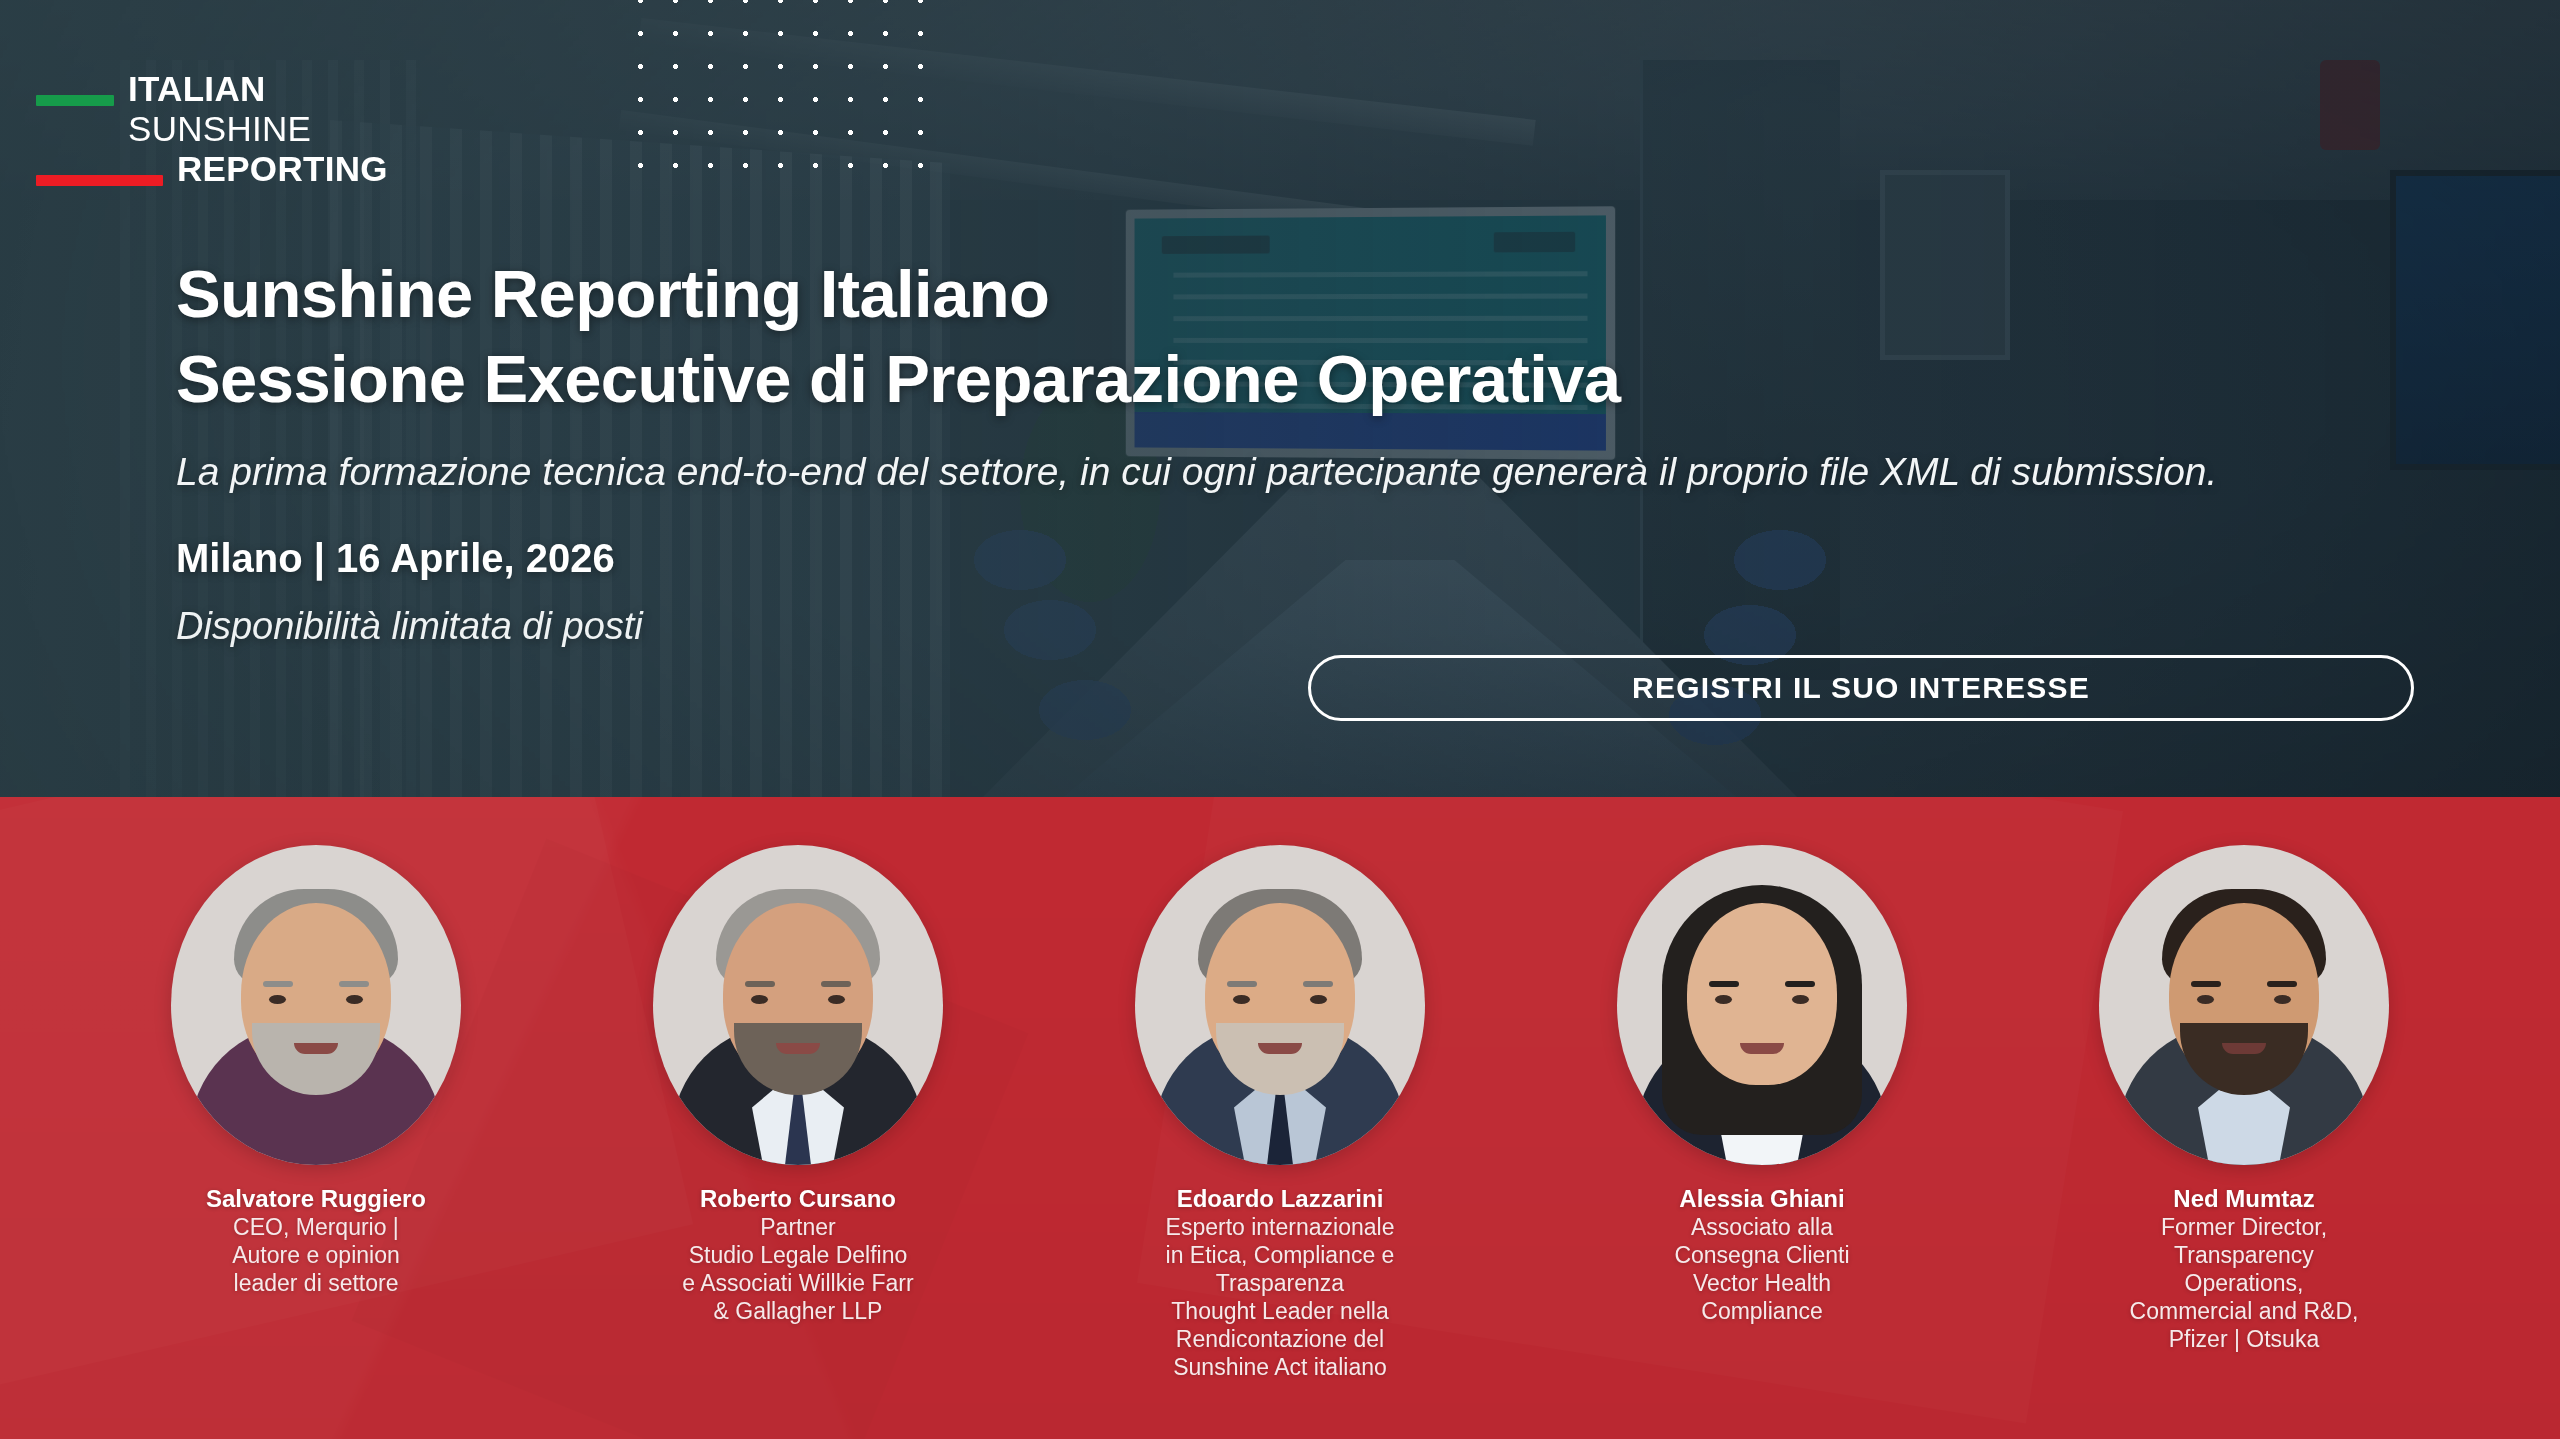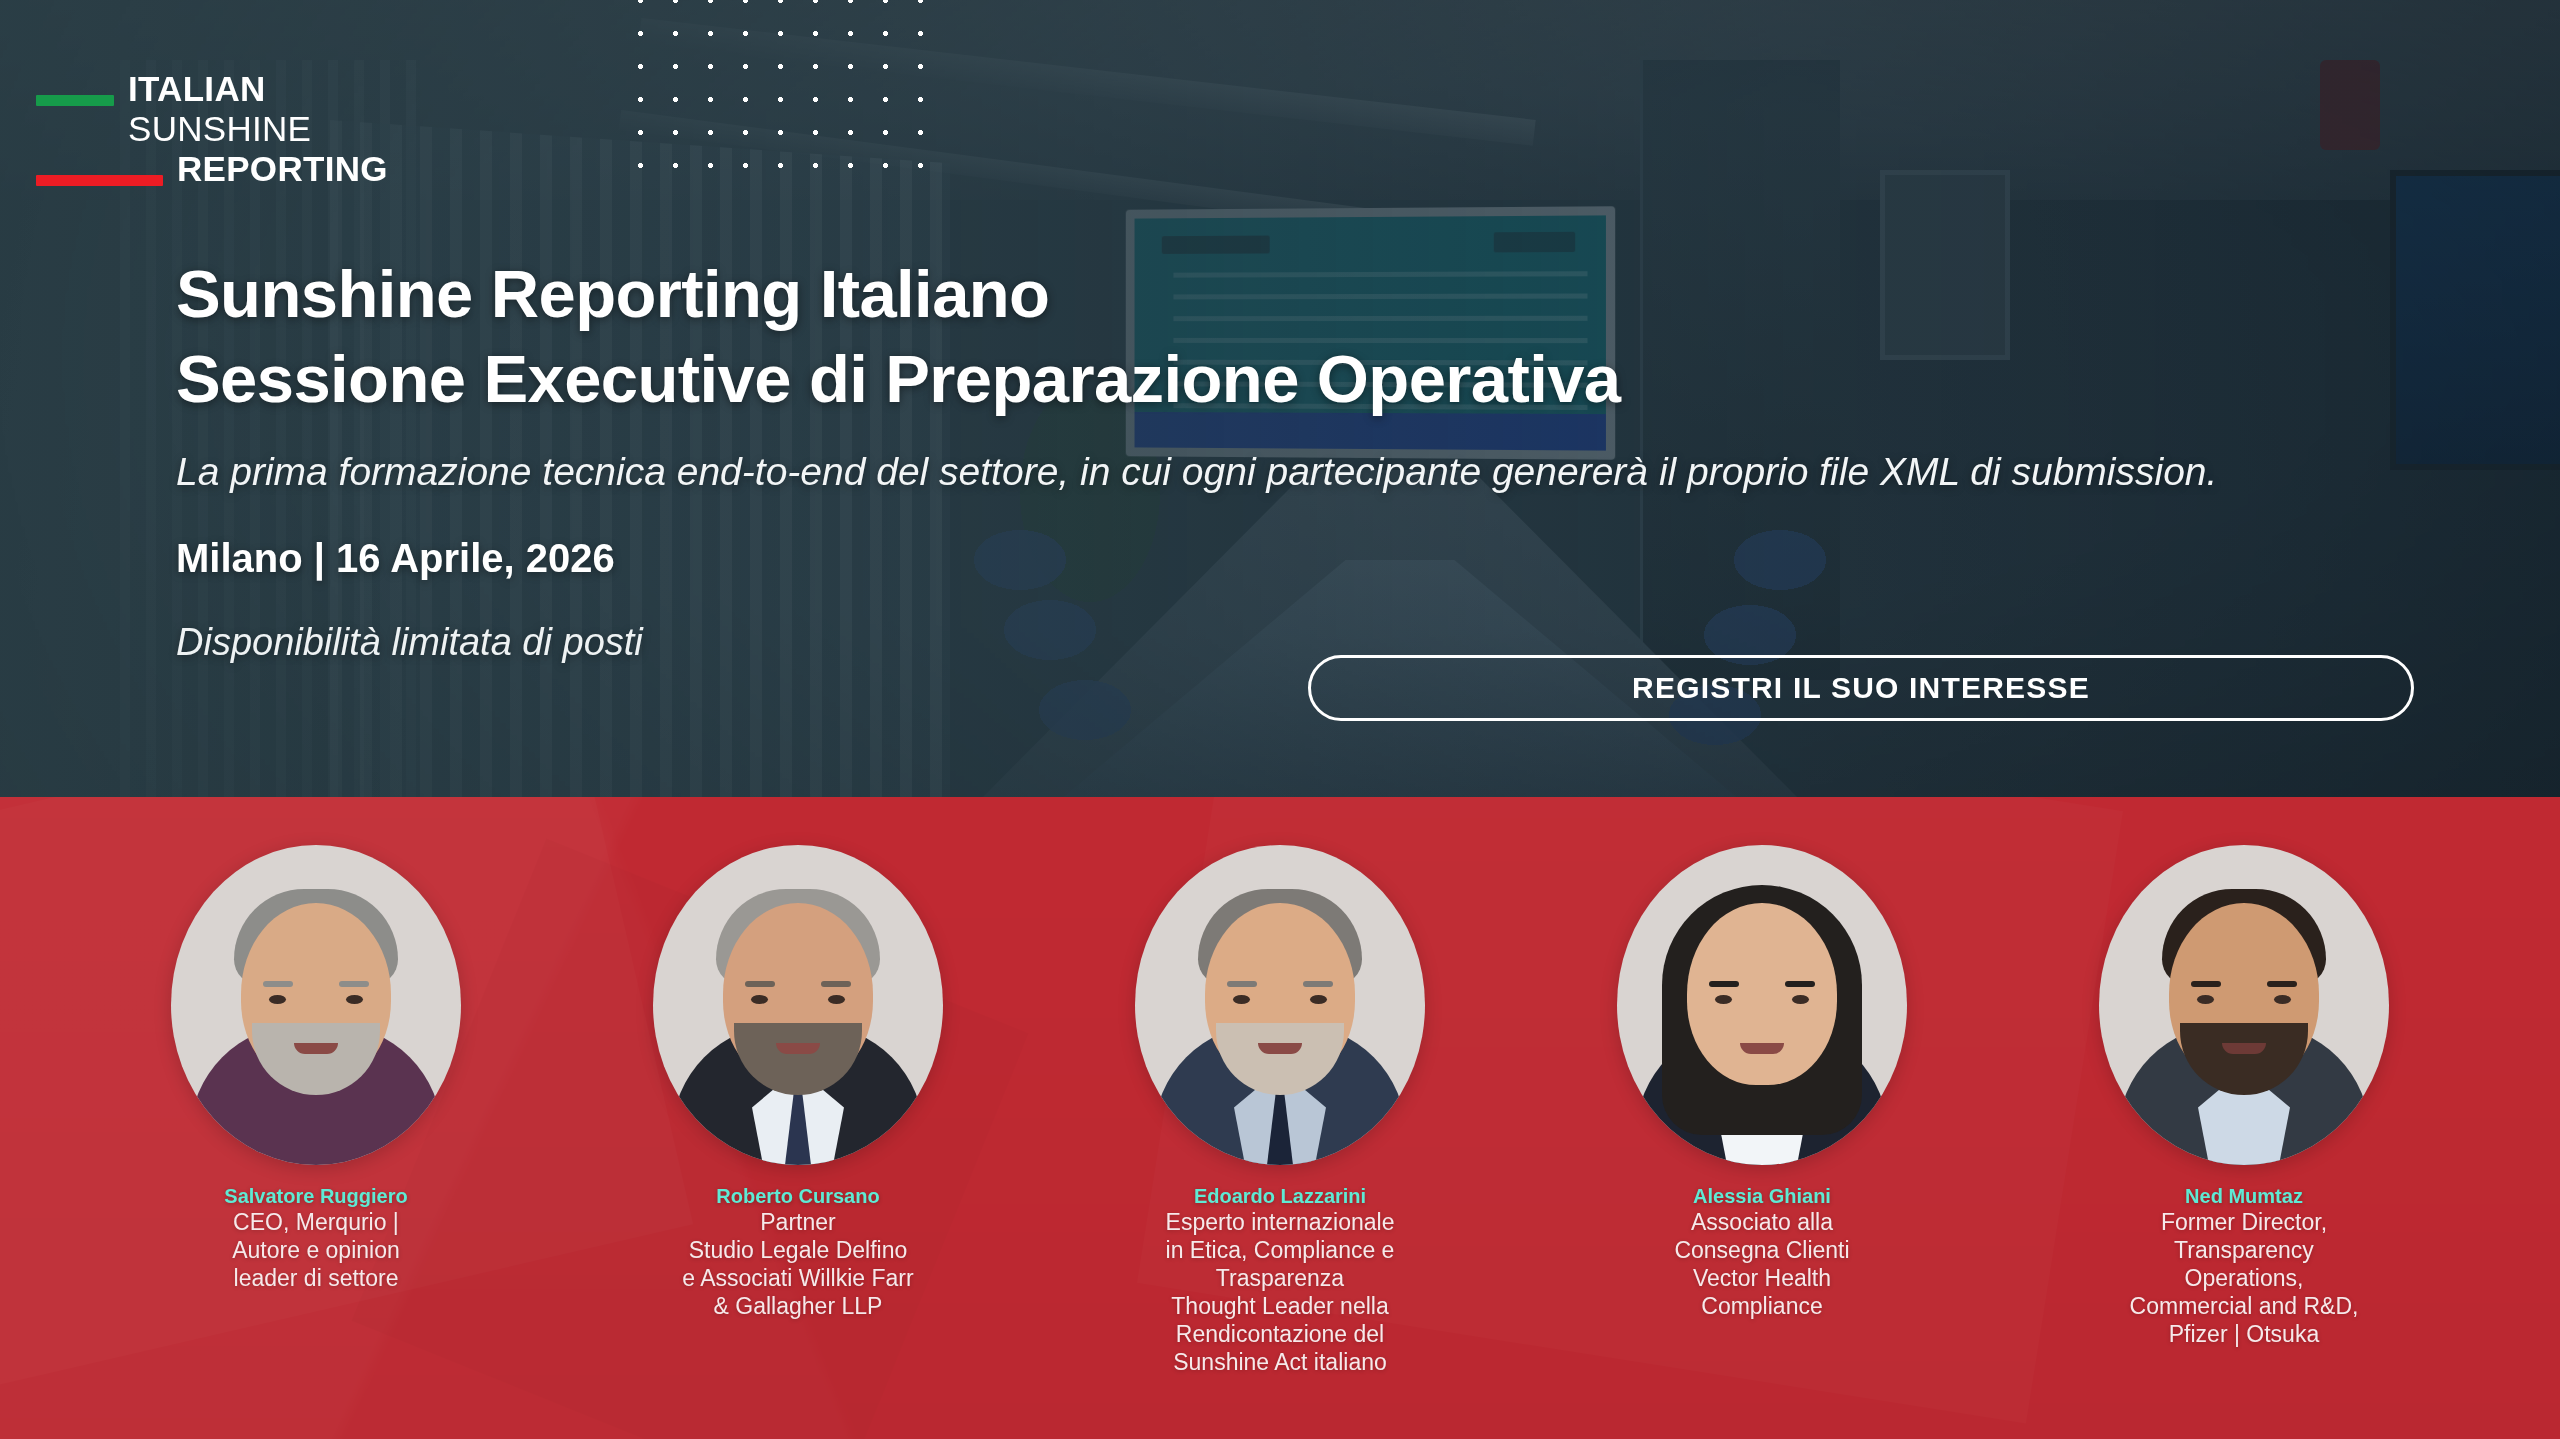--- a/index.html
+++ b/index.html
@@ -103,21 +103,21 @@
   
   .hero-text{position:absolute;left:176px;top:260px;width:2240px;}
   .h1{color:#fff;font-weight:700;font-size:67px;line-height:1.0;
       letter-spacing:-0.6px;text-shadow:0 2px 10px rgba(0,0,0,.45);margin:0;}
   .h1 .l2{display:block;margin-top:18px;}
   .sub{color:#f2f5f6;font-style:italic;font-weight:400;font-size:39px;
       line-height:1.33;margin:34px 0 0 0;max-width:2150px;
       text-shadow:0 2px 8px rgba(0,0,0,.4);}
   .meta{color:#fff;font-weight:700;font-size:40px;margin:38px 0 0 0;
       text-shadow:0 2px 8px rgba(0,0,0,.4);}
-  .limited{color:#eef2f3;font-style:italic;font-size:38px;margin:40px 0 0 0;
+  .limited{color:#eef2f3;font-style:italic;font-size:38px;margin:24px 0 0 0;
       text-shadow:0 2px 8px rgba(0,0,0,.4);}
 
   
   .cta{position:absolute;left:1308px;top:655px;width:1106px;height:66px;
       border:3px solid #ffffff;border-radius:34px;background:transparent;
       color:#fff;font-weight:700;font-size:30px;letter-spacing:1.2px;
       display:flex;align-items:center;justify-content:center;cursor:pointer;}
 
   
   .band{position:absolute;left:0;top:797px;width:2560px;height:642px;overflow:hidden;
@@ -149,21 +149,21 @@
   .f-brow.l{left:92px;} .f-brow.r{right:92px;}
   .f-mouth{position:absolute;left:50%;transform:translateX(-50%);width:44px;height:11px;
       border-radius:0 0 24px 24px;top:198px;background:#8a4a46;}
   .f-beard{position:absolute;left:50%;transform:translateX(-50%);top:178px;
       width:128px;height:72px;border-radius:0 0 64px 64px;}
   .f-tie{position:absolute;left:50%;transform:translateX(-50%);bottom:0;
       width:26px;height:86px;background:#2b3550;clip-path:polygon(40% 0,60% 0,100% 100%,0 100%);}
   .f-shirt{position:absolute;left:50%;transform:translateX(-50%);bottom:0;
       width:92px;height:96px;background:#e9eef3;clip-path:polygon(50% 0,100% 40%,88% 100%,12% 100%,0 40%);}
 
-  .sp-name{color:#5eead4;font-weight:700;font-size:20px;margin-top:20px;text-align:center;
+  .sp-name{color:#ffffff;font-weight:700;font-size:24px;margin-top:20px;text-align:center;
       text-shadow:0 1px 4px rgba(0,0,0,.28);}
   .sp-role{color:#f6e9ea;font-weight:400;font-size:23px;line-height:1.22;
       text-align:center;white-space:pre-line;
       text-shadow:0 1px 4px rgba(0,0,0,.22);}
 </style>
 </head>
 <body>
 
 <div class="stage">
 

